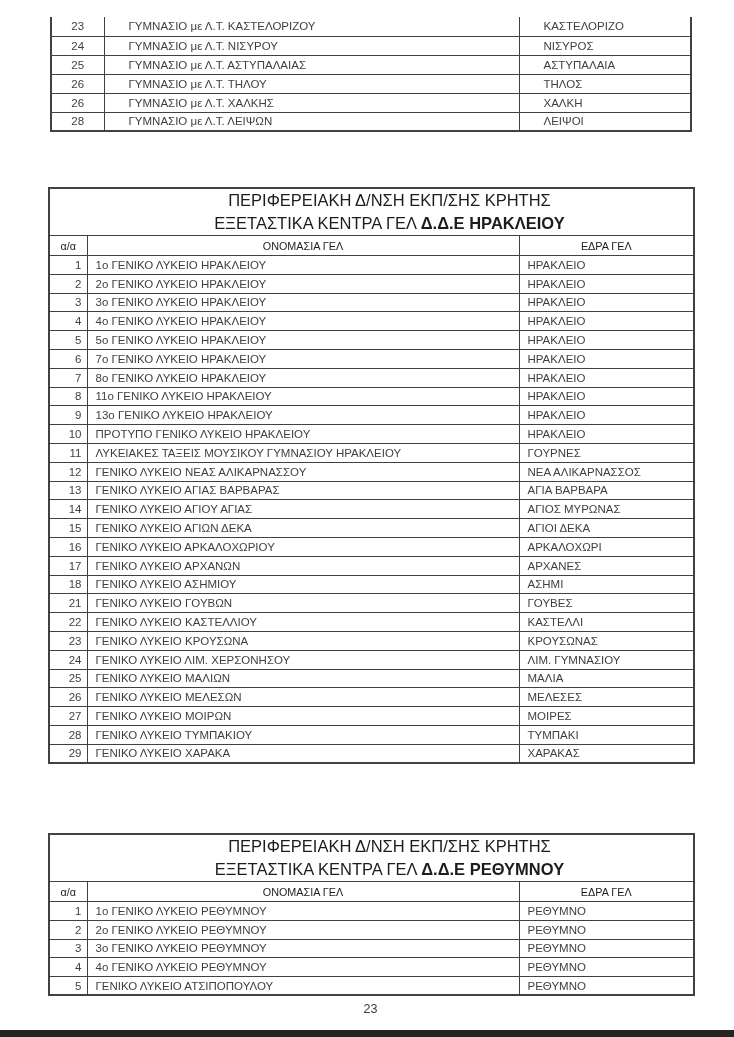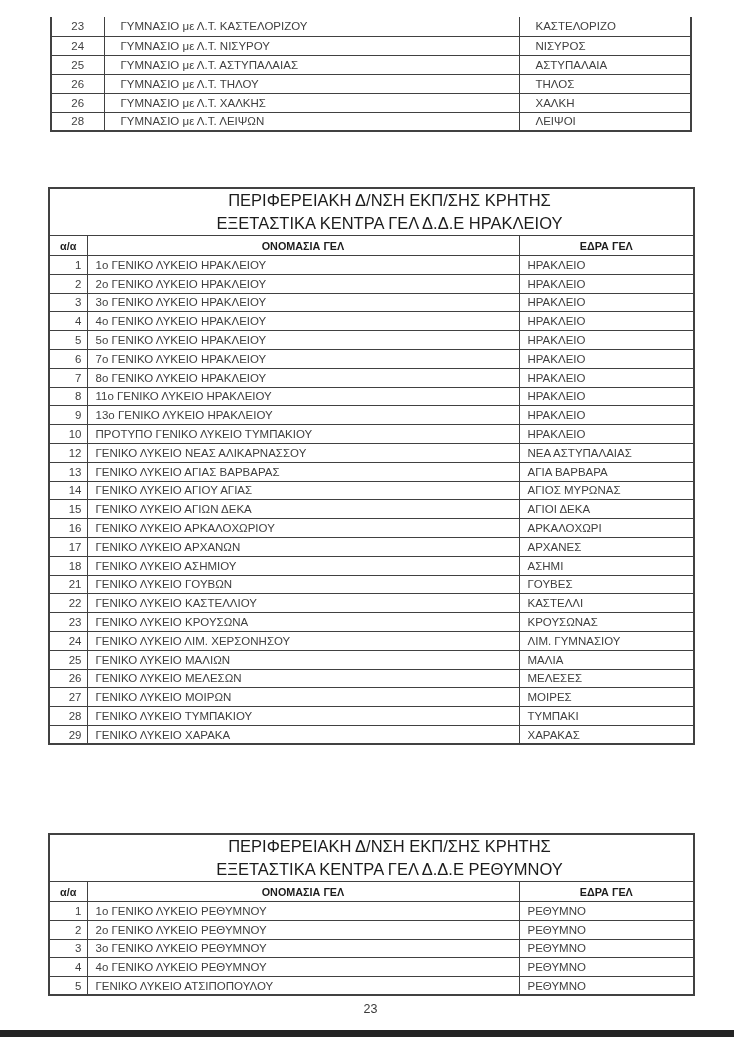--- a/index.html
+++ b/index.html
@@ -26,42 +26,42 @@
 
   
   #table-partial {
     position:absolute; left:50px; top:17px; width:640px;
     border-top:none;
   }
   #table-partial tr { height:19px; }
   #table-partial tr:first-child td { border-top:none; }
   #table-partial td { font-size:11.5px; color:#3f3f3f; }
   #table-partial td.c0 { text-align:center; }
-  #table-partial td.c1, #table-partial td.c2 { padding-left:16px; }
+  #table-partial td.c1, #table-partial td.c2 { padding-left:24px; }
 
   
   .table-block { position:absolute; left:48px; width:645px; }
   #block-irakleio { top:187px; }
   #block-rethymno { top:833px; }
   .table-block .doc-table { width:645px; }
   .title-cell {
     text-align:center;
     font-size:16.5px;
     font-weight:400;
     color:#1c1c1c;
     line-height:23px;
     height:46px;
     white-space:normal;
     padding-left:36px;
   }
-  .title-cell .bold-part { font-weight:400; }
+  .title-cell .bold-part { font-weight:700; }
   .header-row th {
     height:20px;
     font-size:10.8px;
-    font-weight:700;
+    font-weight:400;
     color:#1c1c1c;
   }
   .table-block tbody tr { height:18.8px; }
   .table-block tbody td { font-size:11.5px; color:#3f3f3f; }
   .table-block tbody td.c0 { text-align:right; padding-right:5px; }
   .table-block tbody td.c1, .table-block tbody td.c2 { padding-left:8px; }
 
   
   .page-number {
     position:absolute;
@@ -185,27 +185,32 @@
             <td class="c1">11ο ΓΕΝΙΚΟ ΛΥΚΕΙΟ ΗΡΑΚΛΕΙΟΥ</td>
             <td class="c2">ΗΡΑΚΛΕΙΟ</td>
           </tr>
           <tr>
             <td class="c0">9</td>
             <td class="c1">13ο ΓΕΝΙΚΟ ΛΥΚΕΙΟ ΗΡΑΚΛΕΙΟΥ</td>
             <td class="c2">ΗΡΑΚΛΕΙΟ</td>
           </tr>
           <tr>
             <td class="c0">10</td>
-            <td class="c1">ΠΡΟΤΥΠΟ ΓΕΝΙΚΟ ΛΥΚΕΙΟ ΤΥΜΠΑΚΙΟΥ</td>
-            <td class="c2">ΗΡΑΚΛΕΙΟ</td>
+            <td class="c1">ΠΡΟΤΥΠΟ ΓΕΝΙΚΟ ΛΥΚΕΙΟ ΗΡΑΚΛΕΙΟΥ</td>
+            <td class="c2">ΗΡΑΚΛΕΙΟ</td>
+          </tr>
+          <tr>
+            <td class="c0">11</td>
+            <td class="c1">ΛΥΚΕΙΑΚΕΣ ΤΑΞΕΙΣ ΜΟΥΣΙΚΟΥ ΓΥΜΝΑΣΙΟΥ ΗΡΑΚΛΕΙΟΥ</td>
+            <td class="c2">ΓΟΥΡΝΕΣ</td>
           </tr>
           <tr>
             <td class="c0">12</td>
             <td class="c1">ΓΕΝΙΚΟ ΛΥΚΕΙΟ ΝΕΑΣ ΑΛΙΚΑΡΝΑΣΣΟΥ</td>
-            <td class="c2">ΝΕΑ ΑΣΤΥΠΑΛΑΙΑΣ</td>
+            <td class="c2">ΝΕΑ ΑΛΙΚΑΡΝΑΣΣΟΣ</td>
           </tr>
           <tr>
             <td class="c0">13</td>
             <td class="c1">ΓΕΝΙΚΟ ΛΥΚΕΙΟ ΑΓΙΑΣ ΒΑΡΒΑΡΑΣ</td>
             <td class="c2">ΑΓΙΑ ΒΑΡΒΑΡΑ</td>
           </tr>
           <tr>
             <td class="c0">14</td>
             <td class="c1">ΓΕΝΙΚΟ ΛΥΚΕΙΟ ΑΓΙΟΥ ΑΓΙΑΣ</td>
             <td class="c2">ΑΓΙΟΣ ΜΥΡΩΝΑΣ</td>

